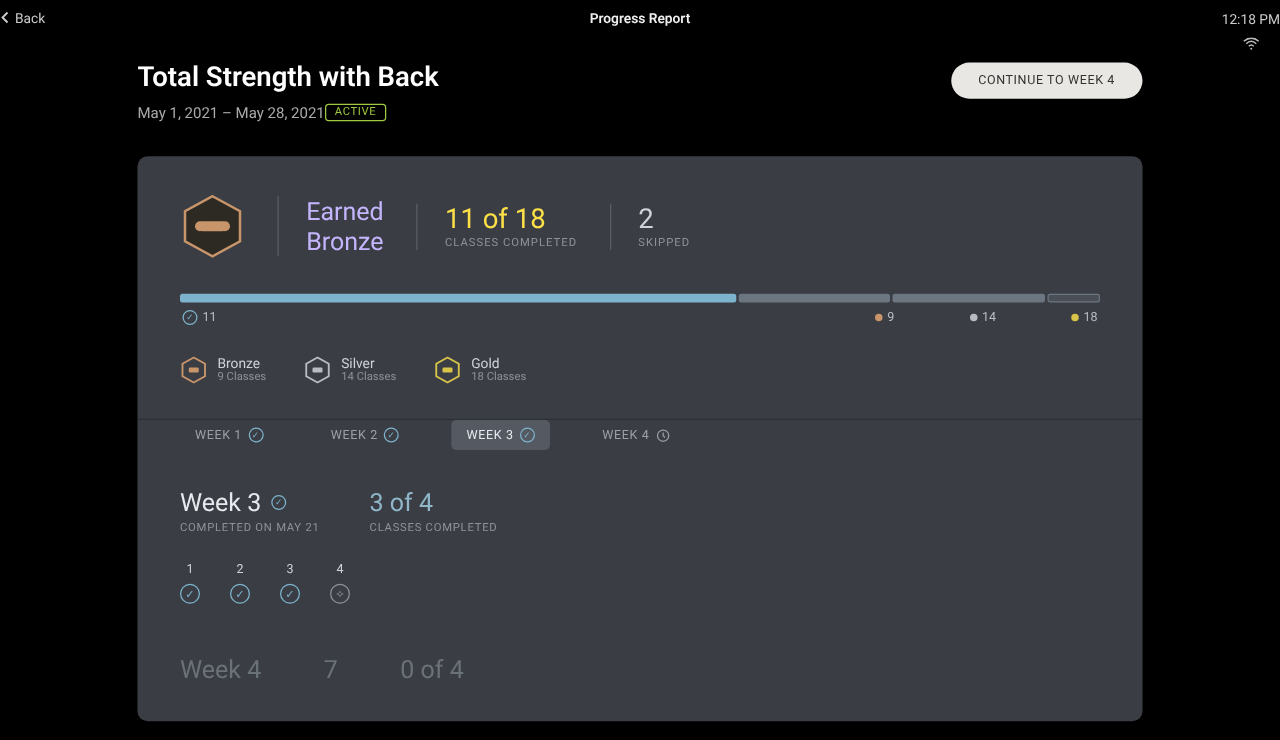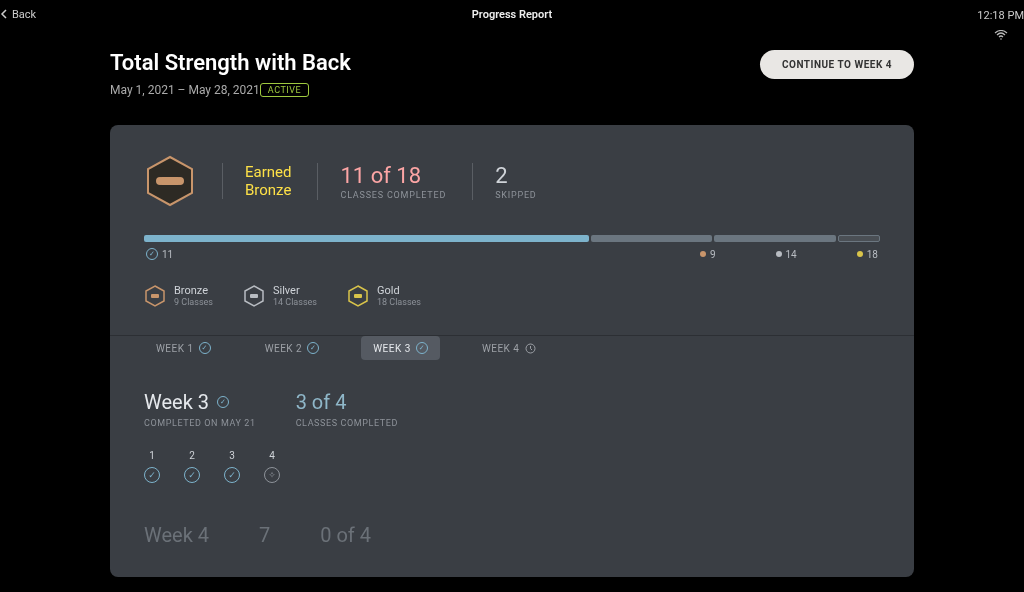--- a/index.html
+++ b/index.html
@@ -6,31 +6,31 @@
   body { background:#000; color:#fff; width:1024px; height:592px; overflow:hidden; }
   .topbar { height:28px; display:flex; align-items:center; justify-content:space-between; padding:0 0; font-size:11px; color:#ccc; }
   .topbar .back { display:flex; align-items:center; gap:4px; cursor:pointer; }
   .topbar .center { position:absolute; left:50%; transform:translateX(-50%); font-weight:600; color:#eee; }
   .topbar .right { display:flex; align-items:center; gap:8px;flex-direction:column; }
   .content { padding:22px 110px 0 110px; }
   .header-row { display:flex; justify-content:space-between; align-items:flex-start; }
   .program-title { font-size:22px; font-weight:600; margin-bottom:8px; }
   .date-row { font-size:12px; color:#aaa; display:flex; align-items:center; }
   .active-pill { border:1px solid #9fc93f; color:#9fc93f; font-size:9px; padding:1px 7px; border-radius:3px; letter-spacing:0.5px; }
-  .cta-btn { background:#e9e7e4; color:#333; border:none; border-radius:18px; padding:9px 22px; font-size:10px; font-weight:700; letter-spacing:0.5px; cursor:pointer; }
+  .cta-btn { background:#e9e7e4; color:#333; border:none; border-radius:18px; padding:9px 22px; font-size:10px; font-weight:400; letter-spacing:0.5px; cursor:pointer; }
   .card { background:#3a3e44; border-radius:8px; margin-top:28px; padding:30px 34px; }
   .summary-row { display:flex; align-items:center; gap:26px; }
   .badge-hex { width:52px; height:52px; position:relative; }
   .stat-block { border-left:1px solid #5a5e64; padding-left:22px; }
   .stat-block:first-of-type { border-left:none; padding-left:0; }
   .stat-big { font-size:22px; font-weight:400; color:#cfd3d8; }
-  .stat-big.blue { color:#fca5a5; }
+  .stat-big.blue { color:#fde047; }
   .stat-label { font-size:9px; letter-spacing:0.8px; color:#8d9299; margin-top:2px; }
   .earned-text { display:flex; flex-direction:column; }
-  .earned-text span { font-size:15px; color:#fde047; line-height:1.2; }
+  .earned-text span { font-size:20px; color:#c4b5fd; line-height:1.2; }
   .progress-wrap { margin-top:28px; }
   .progress-bar { height:7px; background:transparent; display:flex; gap:2px; }
   .seg { height:7px; border-radius:2px; }
   .seg.filled { background:#7db3cc; }
   .seg.partial { background:#6b7680; }
   .seg.empty { background:#4a4f55; border:1px solid #6b7680; }
   .markers { display:flex; justify-content:space-between; margin-top:6px; font-size:10px; color:#b8bcc2; padding:0 2px; }
   .markers .m { display:flex; align-items:center; gap:4px; }
   .check-circle { width:12px; height:12px; border:1.5px solid #7db3cc; border-radius:50%; display:inline-flex; align-items:center; justify-content:center; font-size:7px; color:#7db3cc; }
   .dot { width:6px; height:6px; border-radius:50%; display:inline-block; }

